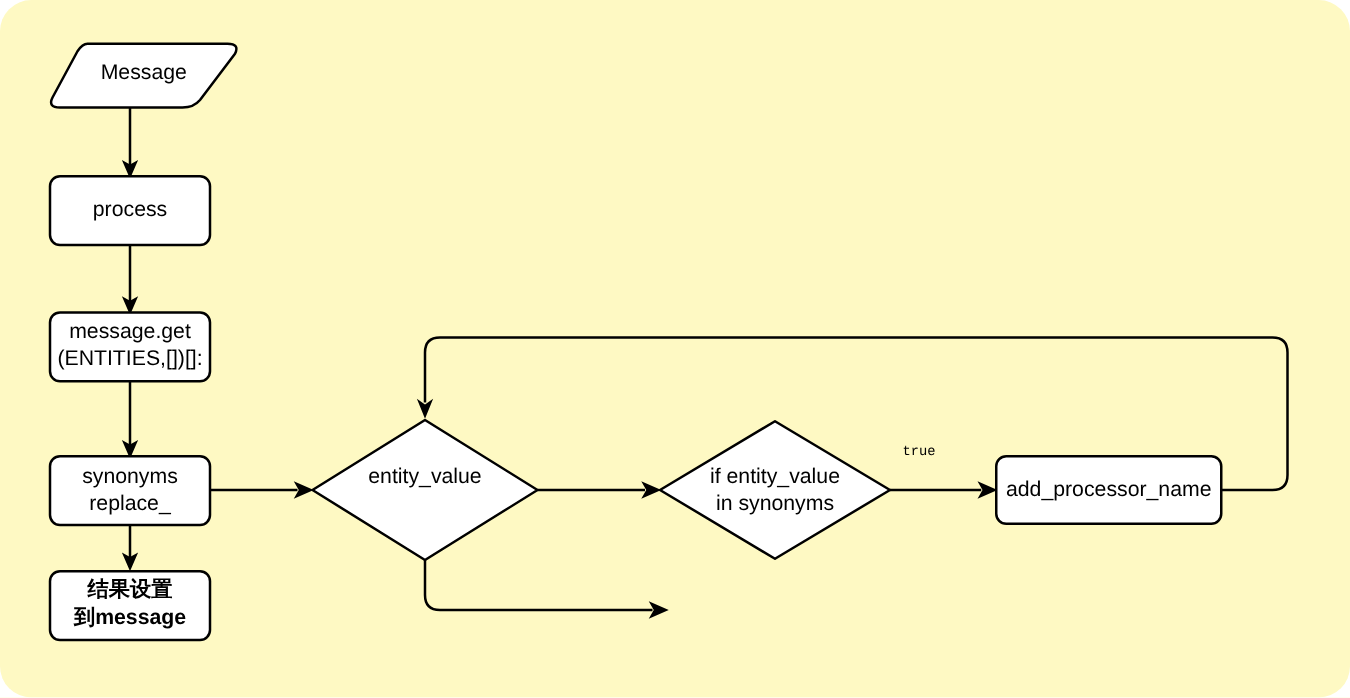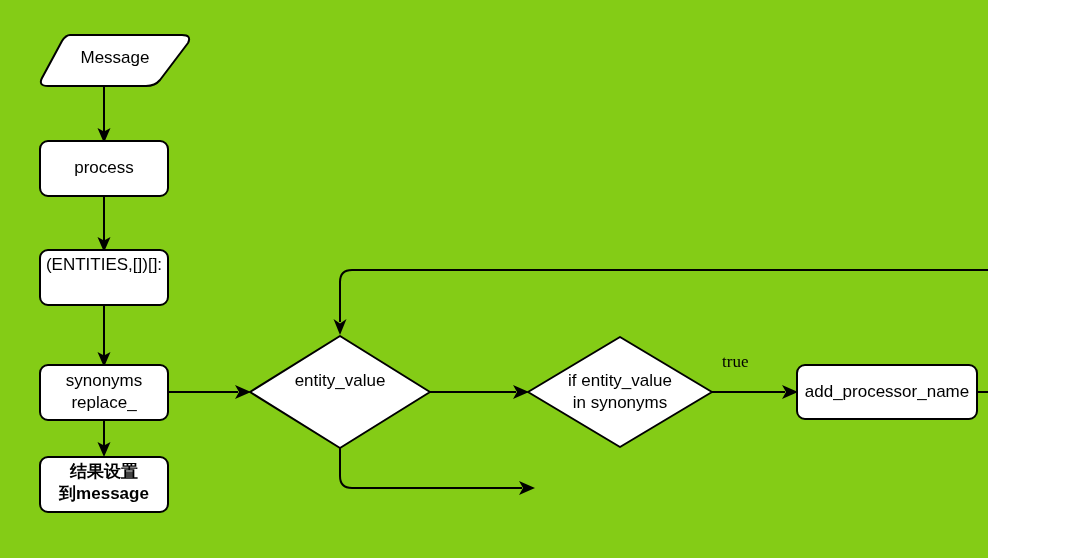--- a/index.html
+++ b/index.html
@@ -6,24 +6,25 @@
   html, body {
     margin: 0;
     padding: 0;
     background: #ffffff;
   }
   body {
     font-family: "Liberation Sans", "DejaVu Sans", sans-serif;
   }
   #canvas {
     position: relative;
-    width: 988px;
+    width: 1080px;
     height: 558px;
-    background: #84cc16;
+    background: #fef9c3;
     overflow: hidden;
+    border-radius: 25px;
   }
   #flow-svg {
     position: absolute;
     top: 0;
     left: 0;
     width: 1080px;
     height: 558px;
   }
   .node-shape {
     fill: #ffffff;
@@ -45,24 +46,24 @@
     text-align: center;
     color: #000000;
     font-size: 17px;
     line-height: 22px;
     white-space: nowrap;
     font-family: "Liberation Sans", "DejaVu Sans", sans-serif;
   }
   .edge-label {
     position: absolute;
     color: #000000;
-    font-size: 17px;
+    font-size: 11px;
     line-height: 18px;
     white-space: nowrap;
-    font-family: Liberation Serif, serif;
+    font-family: Liberation Mono, monospace;
   }
   .lbl-message   { left: 40px;  top: 47px;  width: 150px; }
   .lbl-process   { left: 40px;  top: 157px; width: 128px; }
   .lbl-msgget    { left: 24px;  top: 254px; width: 160px; }
   .lbl-replace   { left: 40px;  top: 370px; width: 128px; }
   .lbl-result    { left: 40px;  top: 461px; width: 128px; font-weight: bold; }
   .lbl-diamond1  { left: 250px; top: 370px; width: 180px; }
   .lbl-diamond2  { left: 528px; top: 370px; width: 184px; text-align: center; }
   .lbl-addproc   { left: 793px; top: 381px; width: 188px; }
   .lbl-true      { left: 722px; top: 353px; }
@@ -141,20 +142,21 @@
 
   <div class="node-label lbl-message">
     <div>Message</div>
   </div>
 
   <div class="node-label lbl-process">
     <div>process</div>
   </div>
 
   <div class="node-label lbl-msgget">
+    <div>message.get</div>
     <div>(ENTITIES,[])[]:</div>
   </div>
 
   <div class="node-label lbl-replace">
     <div>synonyms</div>
     <div>replace_</div>
   </div>
 
   <div class="node-label lbl-result">
     <div>结果设置</div>

